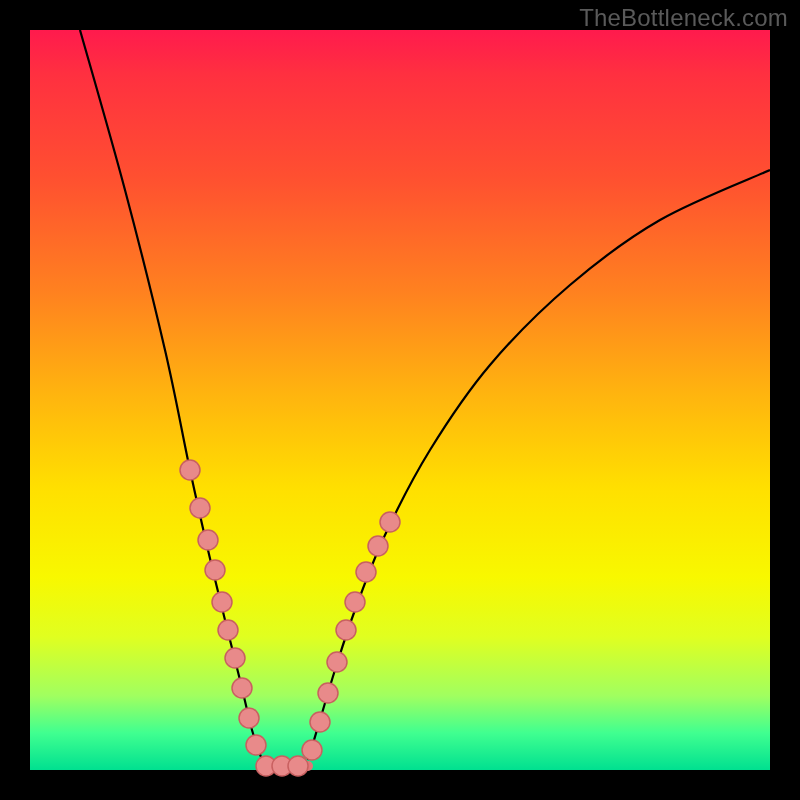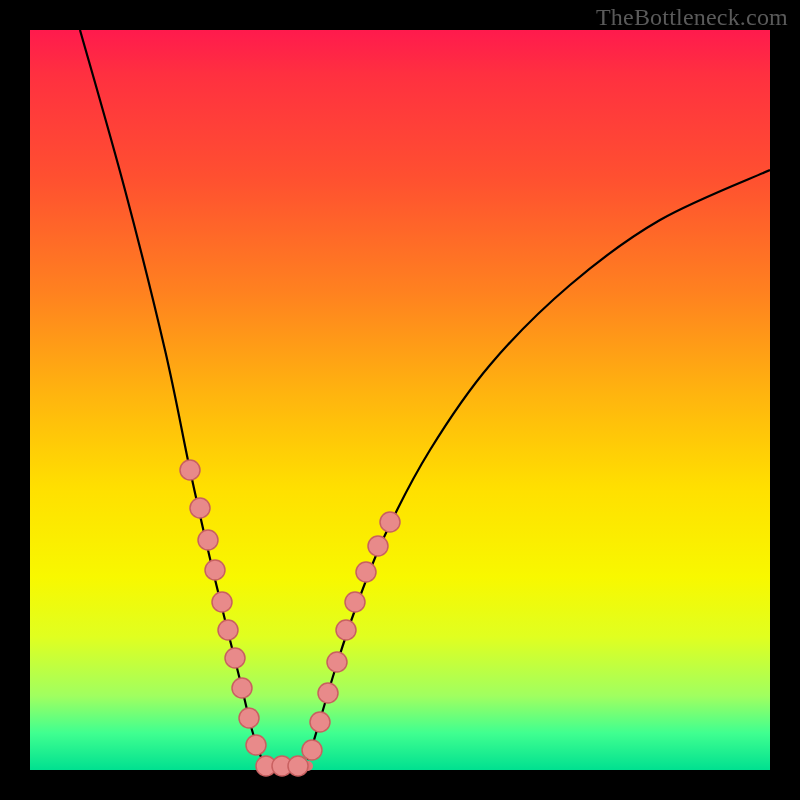--- a/index.html
+++ b/index.html
@@ -26,21 +26,21 @@
       #f8f800 74%,
       #e0ff20 82%,
       #a0ff60 90%,
       #40ff90 95%,
       #00e090 100%);
   }
   .watermark {
     position: absolute;
     top: 4px;
     right: 12px;
-    font-family: Liberation Serif, serif;
+    font-family: Liberation Sans, sans-serif;
     font-size: 24px;
     font-weight: 500;
     color: #5a5a5a;
     letter-spacing: 0.2px;
   }
   svg.plot {
     position: absolute;
     left: 30px;
     top: 30px;
     width: 740px;

